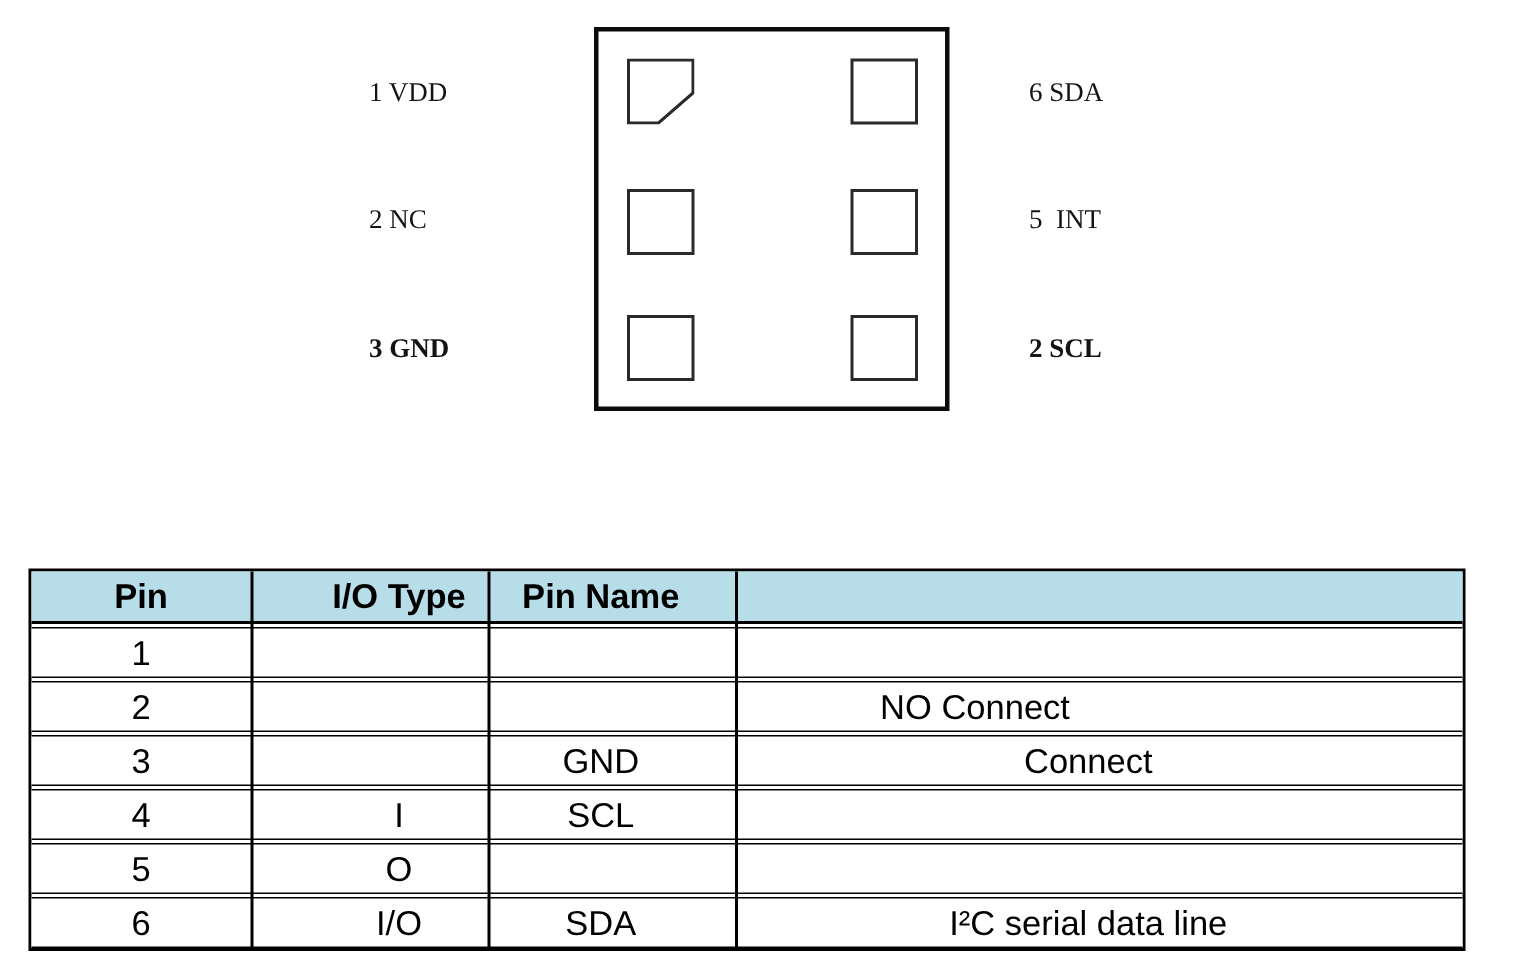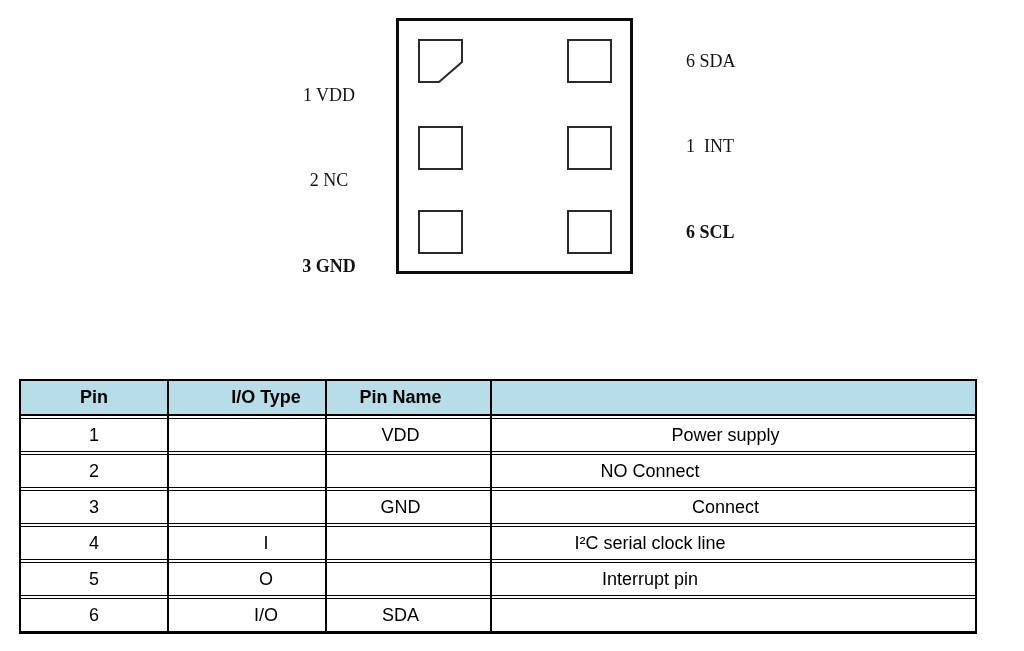--- a/index.html
+++ b/index.html
@@ -37,35 +37,35 @@
   .prow-3 { top: 189px; }
 
   .pin-label {
     position: absolute;
     font-family: "Liberation Serif", serif;
     font-size: 18px;
     line-height: 22px;
     color: #141414;
     white-space: pre;
   }
-  .pl-left  { left: 264px; width: 130px; text-align: center; margin-top: 34px; }
+  .pl-left  { left: 246px; width: 130px; text-align: left; }
   .pl-right { left: 686px; }
   .lrow-1 { top: 50px; }
   .lrow-2 { top: 135px; }
   .lrow-3 { top: 221px; font-weight: bold; }
 
   
   .pin-table {
     position: absolute;
     left: 19px; top: 379px;
     width: 958px;
     border: 2px solid #000;
     background: #fff;
     box-sizing: border-box;
-    font-size: 18px;
+    font-size: 23px;
   }
   .vline {
     position: absolute;
     top: 0; bottom: 0;
     width: 2px;
     background: #000;
     z-index: 3;
   }
   .vl-1 { left: 146px; }
   .vl-2 { left: 304px; }
@@ -105,22 +105,22 @@
 
 <div class="page">
 
   <section>
 
     <div class="pin-label pl-left lrow-1">1 VDD</div>
     <div class="pin-label pl-left lrow-2">2 NC</div>
     <div class="pin-label pl-left lrow-3">3 GND</div>
 
     <div class="pin-label pl-right lrow-1">6 SDA</div>
-    <div class="pin-label pl-right lrow-2">1  INT</div>
-    <div class="pin-label pl-right lrow-3">6 SCL</div>
+    <div class="pin-label pl-right lrow-2">5  INT</div>
+    <div class="pin-label pl-right lrow-3">2 SCL</div>
 
     <div class="chip">
       <svg class="pad-svg pad-l prow-1" viewBox="0 0 45 44" width="45" height="44">
         <polygon points="1,1 44,1 44,23 21,43 1,43" fill="#ffffff" stroke="#2a2a2a" stroke-width="2"></polygon>
       </svg>
       <div class="pad pad-l prow-2"></div>
       <div class="pad pad-l prow-3"></div>
       <div class="pad pad-r prow-1"></div>
       <div class="pad pad-r prow-2"></div>
       <div class="pad pad-r prow-3"></div>
@@ -134,49 +134,47 @@
 
     <div class="t-row header">
       <div class="cell c-pin">Pin</div>
       <div class="cell c-io">I/O Type</div>
       <div class="cell c-name">Pin Name</div>
     </div>
 
     <div class="t-row">
       <div class="cell c-pin">1</div>
       <div class="cell c-io"></div>
-      <div class="cell c-name">VDD</div>
-      <div class="cell c-desc">Power supply</div>
     </div>
 
     <div class="t-row">
       <div class="cell c-pin">2</div>
       <div class="cell c-io"></div>
       <div class="cell c-desc">NO Connect</div>
     </div>
 
     <div class="t-row">
       <div class="cell c-pin">3</div>
       <div class="cell c-io"></div>
       <div class="cell c-name">GND</div>
       <div class="cell c-desc">Connect</div>
     </div>
 
     <div class="t-row">
       <div class="cell c-pin">4</div>
       <div class="cell c-io">I</div>
-      <div class="cell c-desc">I²C serial clock line</div>
+      <div class="cell c-name">SCL</div>
     </div>
 
     <div class="t-row">
       <div class="cell c-pin">5</div>
       <div class="cell c-io">O</div>
-      <div class="cell c-desc">Interrupt pin</div>
     </div>
 
     <div class="t-row">
       <div class="cell c-pin">6</div>
       <div class="cell c-io">I/O</div>
       <div class="cell c-name">SDA</div>
+      <div class="cell c-desc">I²C serial data line</div>
     </div>
   </section>
 
 </div>
 
 </body></html>

